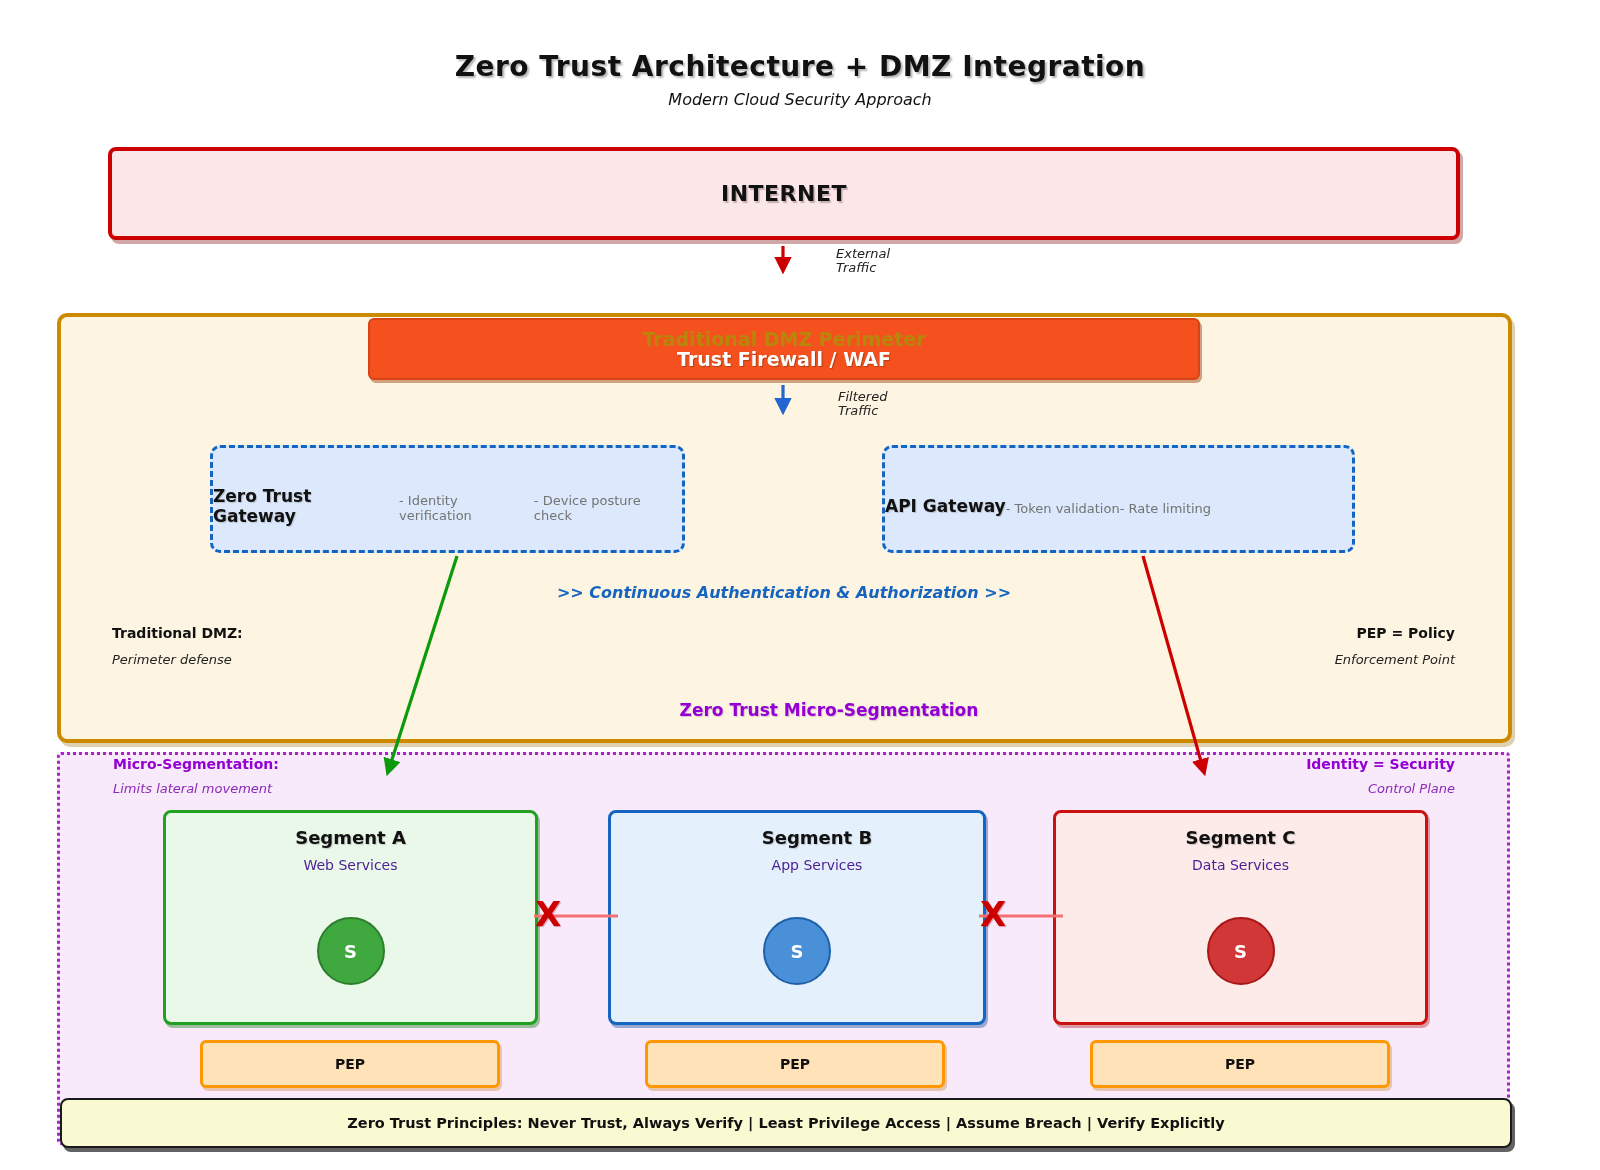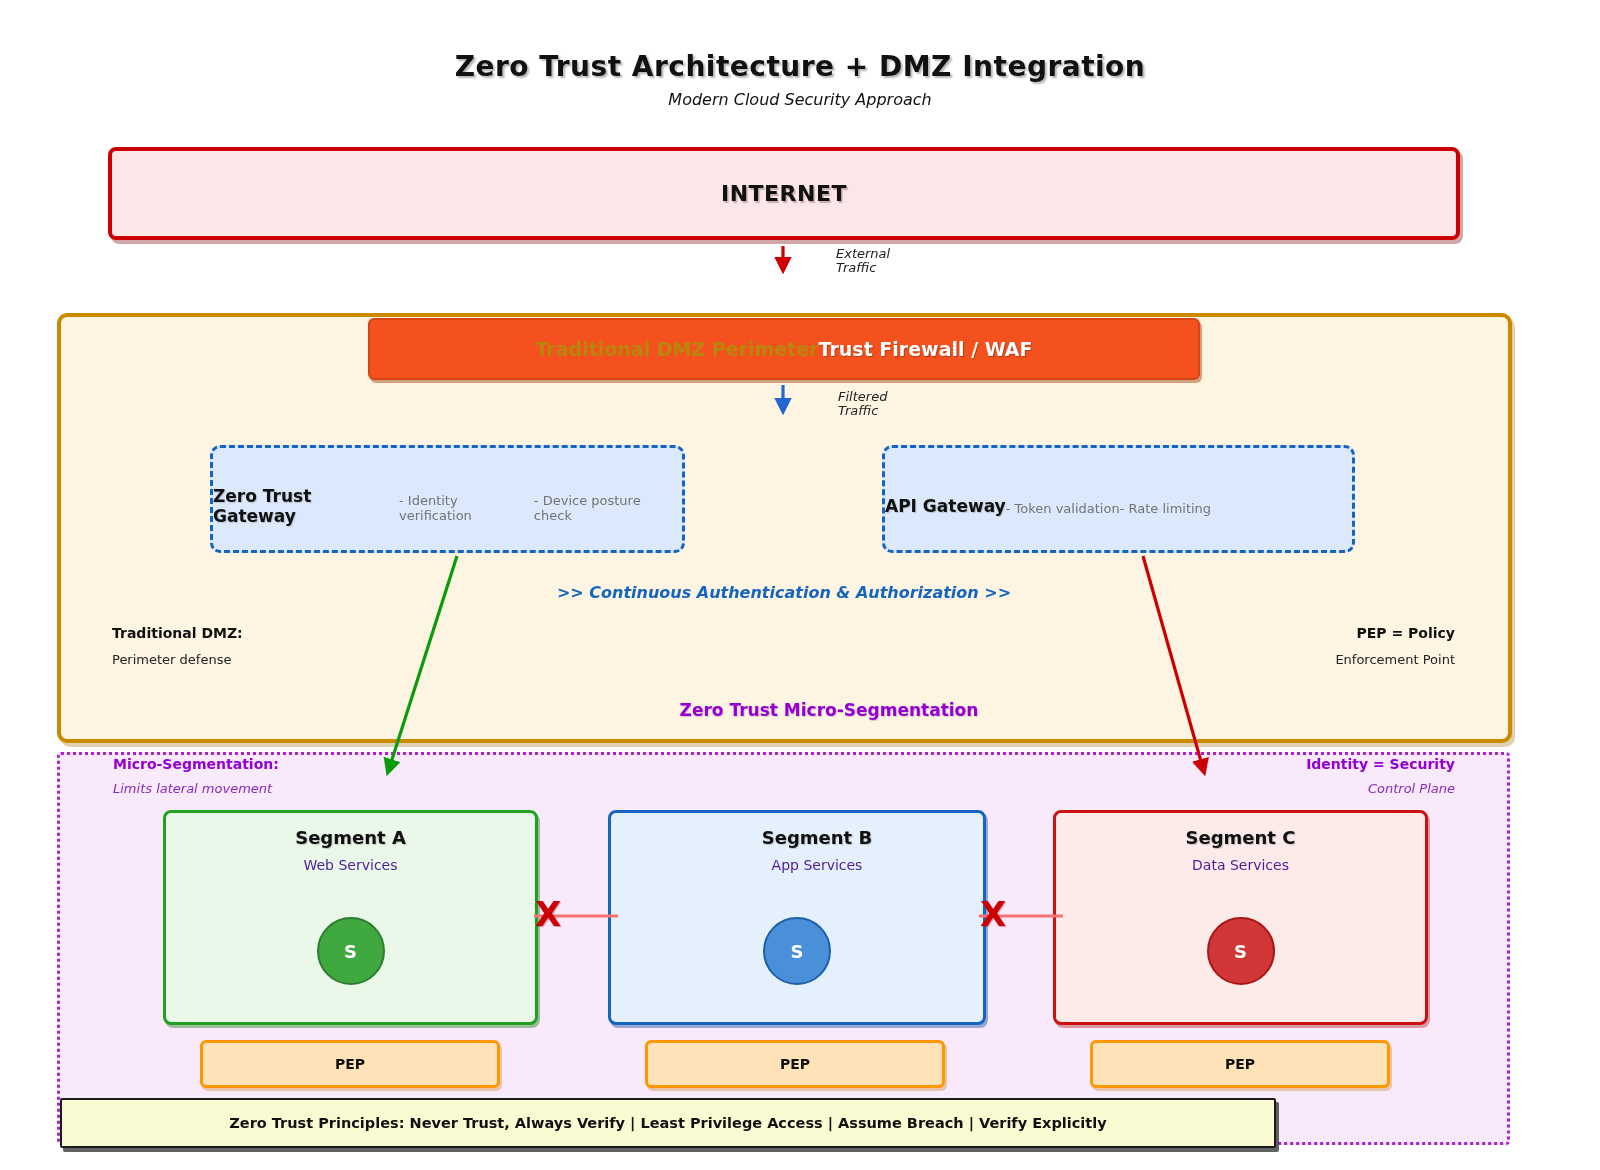--- a/index.html
+++ b/index.html
@@ -34,21 +34,21 @@
     background:var(--dmz-fill,#fdf5e1);
     border:4px solid var(--dmz-border,#cc8a00);
     border-radius:10px;box-shadow:3px 4px 0 rgba(150,100,0,.3);
   }
 
   .firewall-box{
     left:368px;top:318px;width:832px;height:62px;box-sizing:border-box;
     background:var(--firewall-fill,#f4511e);
     border:2px solid #d84315;border-radius:6px;
     box-shadow:2px 3px 0 rgba(150,60,10,.45);
-    display:flex;align-items:center;justify-content:center;
+    display:flex;flex-direction:column;align-items:center;justify-content:center;
   }
   .perimeter-title{
     color:#b8860b;font-size:19px;font-weight:bold;line-height:20px;white-space:nowrap;
   }
   .firewall-label{
     color:#ffffff;font-size:19px;font-weight:bold;line-height:21px;white-space:nowrap;
     text-shadow:1px 1px 1px rgba(120,40,0,.5);
   }
 
   .traffic-label{font-size:13px;font-style:italic;color:#222;line-height:14px;}
@@ -64,21 +64,21 @@
   .gw-title{font-size:17px;font-weight:bold;margin-top:14px;text-shadow:1px 1px 1px rgba(120,120,120,.35);}
   .gw-bullet{font-size:13px;color:#737373;margin-top:18px;}
   .gw-bullet:first-of-type{margin-top:14px;}
 
   .auth-banner{
     left:0;top:583px;width:1568px;text-align:center;
     color:var(--banner-blue,#1565c0);font-size:16px;font-weight:bold;font-style:italic;
   }
 
   .note-title{font-size:14px;font-weight:bold;color:#111;}
-  .note-sub{font-size:13px;color:#222;}
+  .note-sub{font-size:13px;font-style:italic;color:#222;}
   .note-left{left:112px;}
   .note-right{right:145px;text-align:right;}
   .row1{top:625px;} .row2{top:652px;}
 
   .microseg-heading{
     left:0;top:700px;width:1570px;text-align:center;
     color:var(--purple,#9400d3);font-size:17px;font-weight:bold;
     text-shadow:1px 1px 1px rgba(150,110,160,.35);
     padding-left:44px;
   }
@@ -122,23 +122,23 @@
   .pep-box{
     top:1040px;width:300px;height:48px;box-sizing:border-box;
     background:var(--pep-fill,#ffe2b8);
     border:3px solid var(--pep-border,#ff9800);
     border-radius:6px;box-shadow:2px 3px 0 rgba(200,130,20,.35);
     font-size:14px;font-weight:bold;
   }
   .pep-1{left:200px;} .pep-2{left:645px;} .pep-3{left:1090px;}
 
   .principles-box{
-    left:60px;top:1098px;width:1216px;height:50px;box-sizing:border-box;
+    left:60px;top:1098px;width:1452px;height:50px;box-sizing:border-box;
     background:var(--principles-fill,#fafad2);
-    border:2.5px solid #1a1a1a;border-radius:2px;
+    border:2.5px solid #1a1a1a;border-radius:8px;
     box-shadow:3px 4px 0 rgba(45,45,45,.75);
     font-size:14.5px;font-weight:bold;z-index:5;
   }
 
   svg.overlay{position:absolute;left:0;top:0;z-index:3;pointer-events:none;}
   .ln-red{stroke:var(--arrow-red,#cc0000);stroke-width:3.2;}
   .ln-blue{stroke:var(--arrow-blue,#2366d1);stroke-width:3.2;}
   .ln-green{stroke:var(--arrow-green,#0a9a0a);stroke-width:3.2;}
   .ln-block{stroke:var(--block-line,#f87171);stroke-width:3;}
   .fill-red{fill:var(--arrow-red,#cc0000);}

